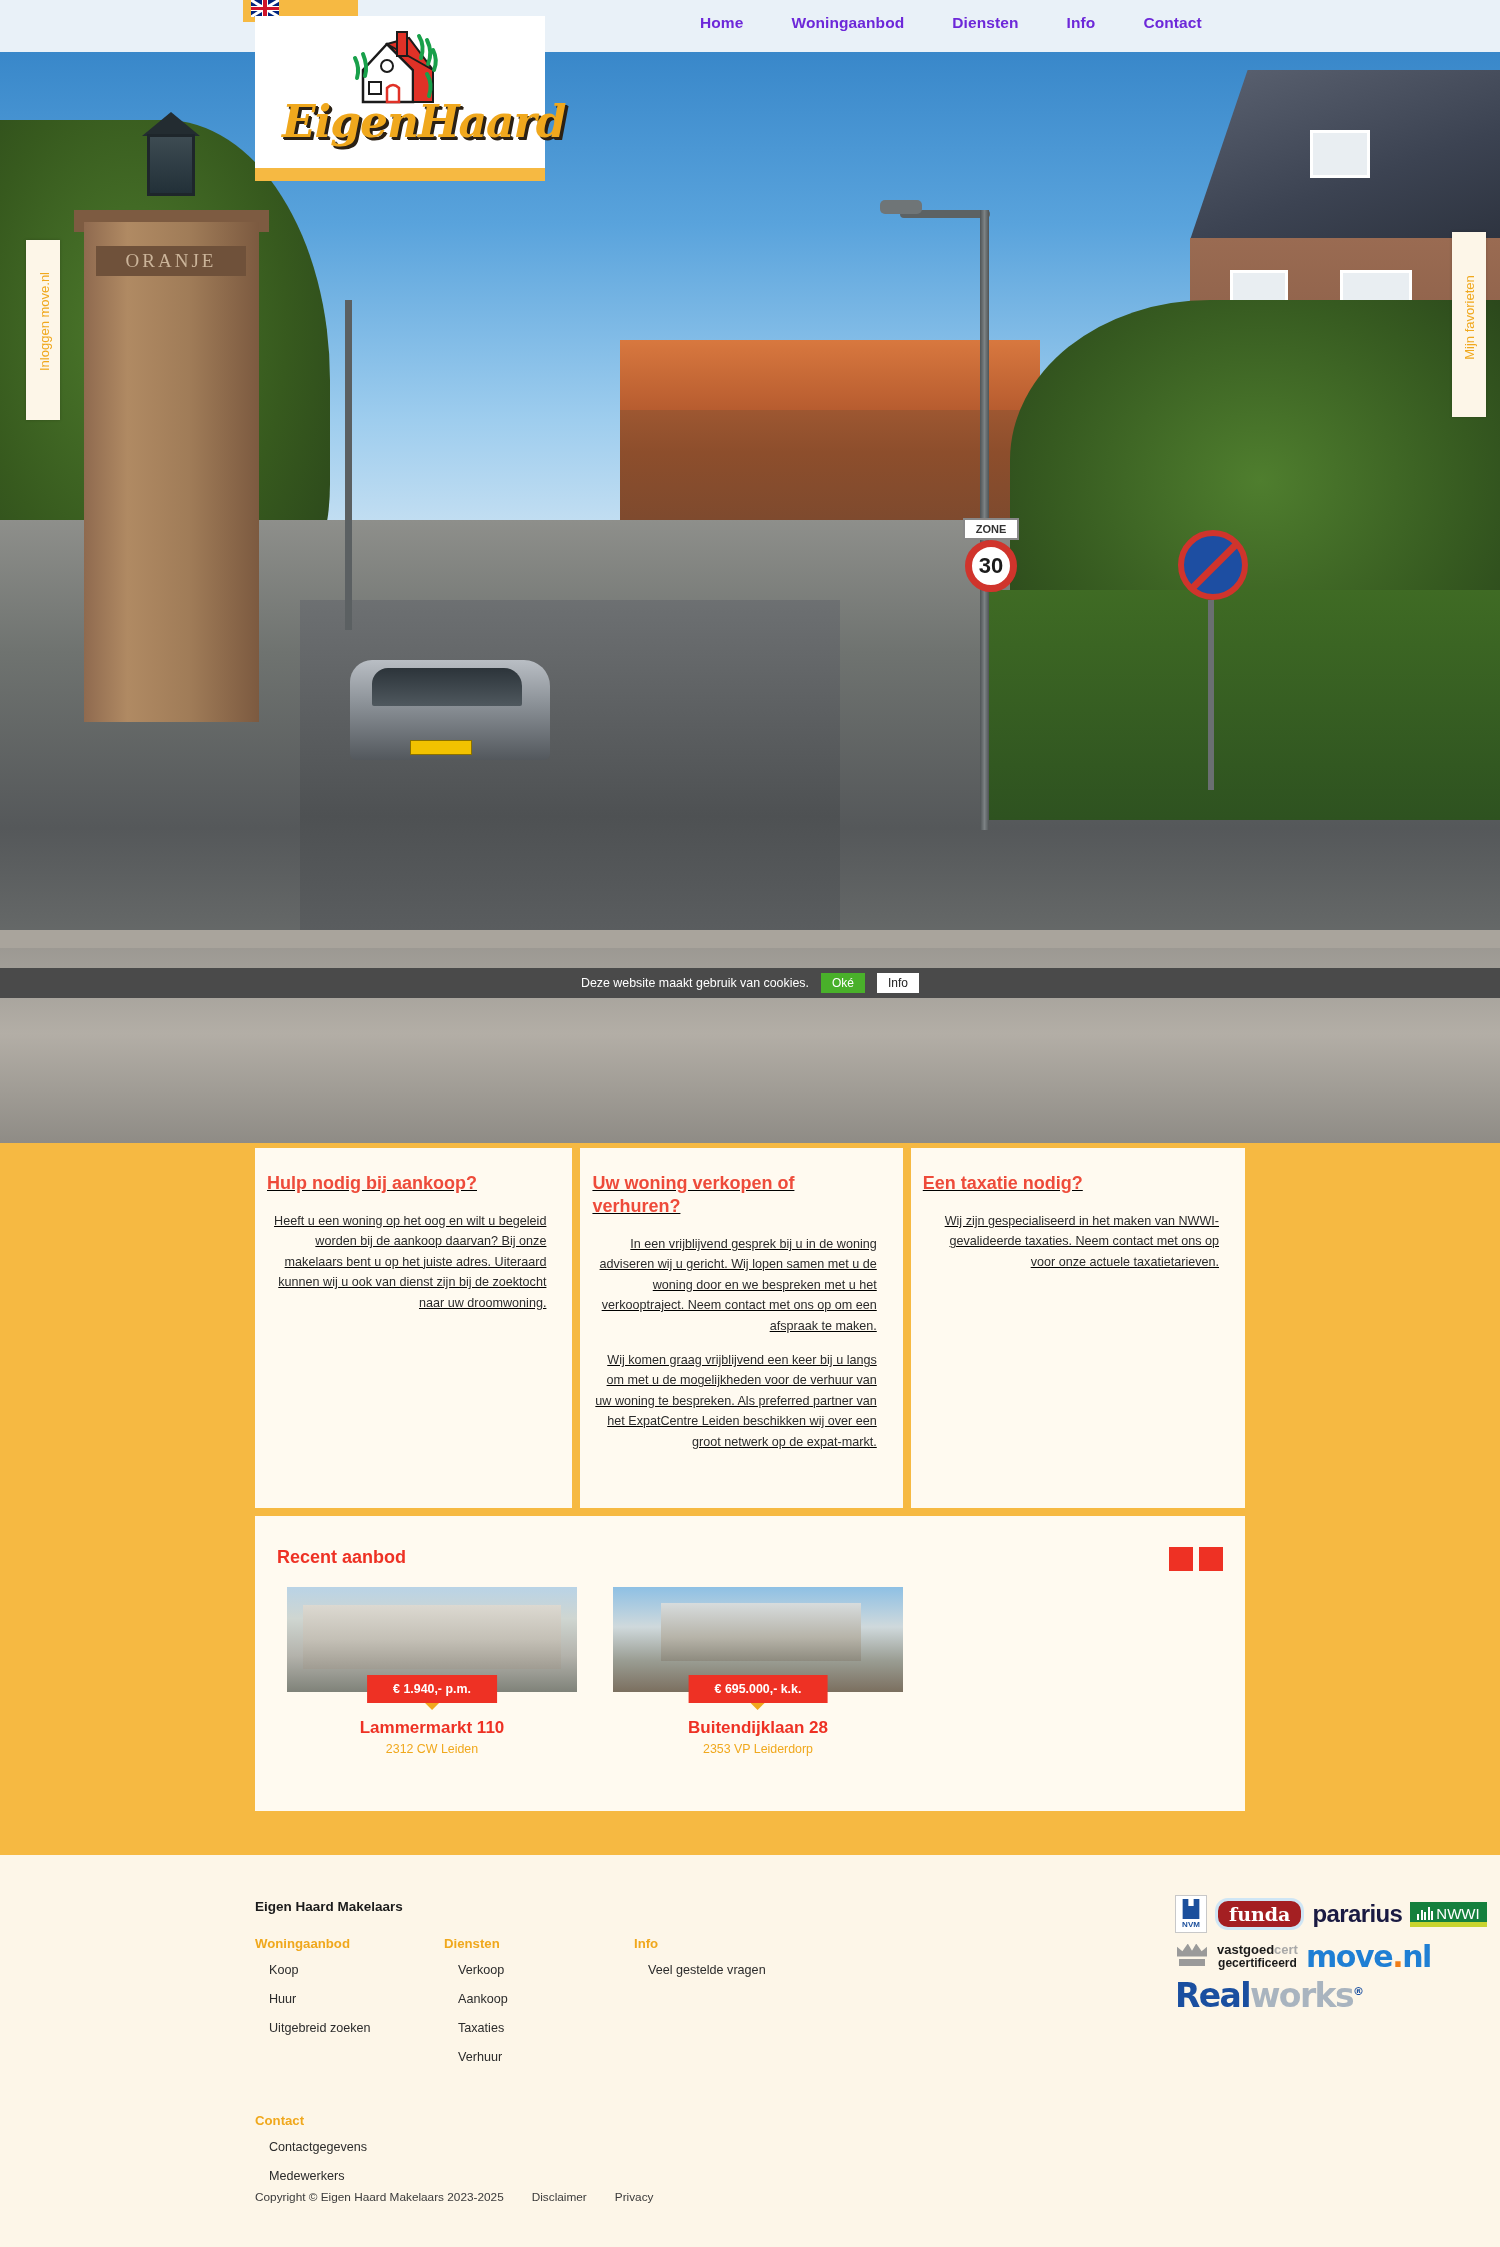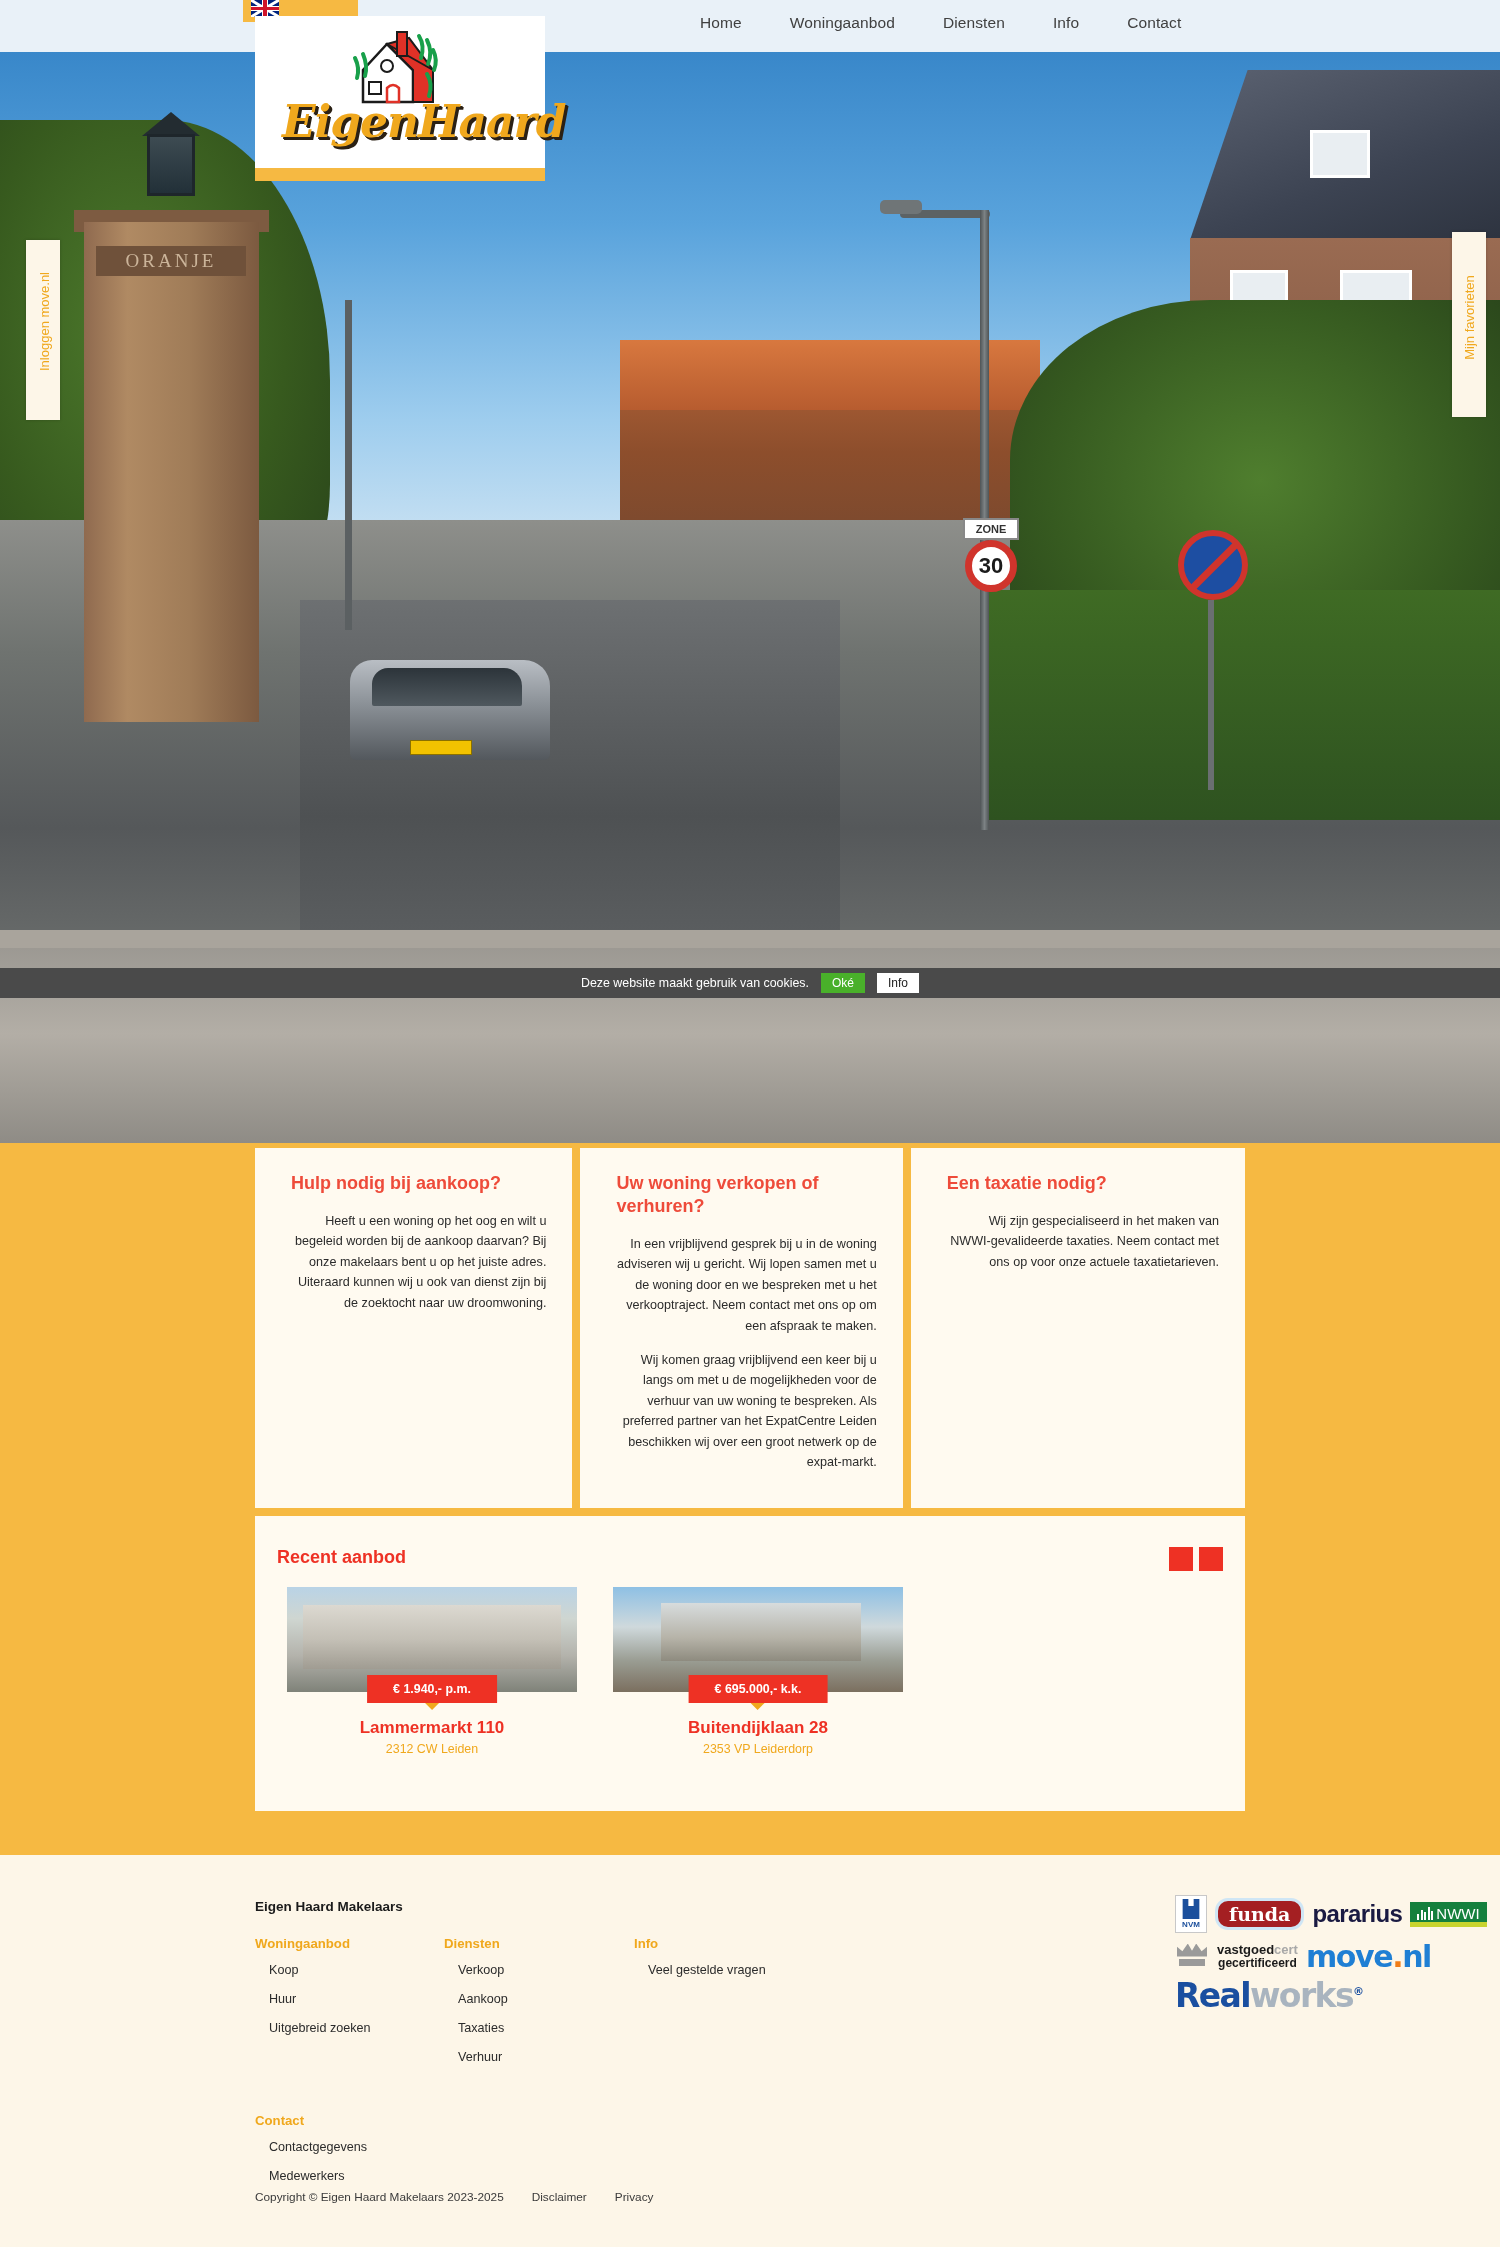--- a/index.html
+++ b/index.html
@@ -34,21 +34,21 @@
   .uk-flag .hbar { position: absolute; left: 0; top: 6px; width: 28px; height: 5px; background: #fff; }
   .uk-flag .vbar { position: absolute; left: 11px; top: 0; width: 6px; height: 17px; background: #fff; }
   .uk-flag .hbar2 { position: absolute; left: 0; top: 7px; width: 28px; height: 3px; background: #cf142b; }
   .uk-flag .vbar2 { position: absolute; left: 12px; top: 0; width: 4px; height: 17px; background: #cf142b; }
 
   .mainnav {
     position: absolute; top: 14px; left: 700px;
     display: flex; gap: 48px; z-index: 46;
   }
   .mainnav a {
-    font-size: 15.5px; color: #404040; text-decoration: none; letter-spacing: .1px;
+    font-size: 15.5px; color: #6d28d9; text-decoration: none; letter-spacing: .1px; font-weight: bold;
   }
 
   
   .logo-box {
     position: absolute; top: 16px; left: 255px; width: 290px; height: 152px;
     background: #ffffff; z-index: 50;
     display: flex; align-items: center; justify-content: center;
   }
   .logo-inner { position: relative; width: 270px; height: 140px; }
   .logo-house {
@@ -293,21 +293,21 @@
   
   .orange-band {
     position: absolute; top: 1143px; left: 0; width: 1500px; height: 712px;
     background: #f6b942; z-index: 18;
   }
   .cols-wrap {
     position: absolute; top: 1148px; left: 255px; width: 990px; height: 360px;
     display: flex; gap: 8px; z-index: 22;
   }
   .col-card {
-    background: #fffaf0; padding: 24px 26px 20px 36px;
+    background: #fffaf0; padding: 24px 26px 20px 12px; text-decoration: underline;
   }
   .col-card.a { width: 320px; }
   .col-card.b { width: 325px; }
   .col-card.c { width: 337px; }
   .col-title {
     color: #ee4b3a; font-size: 18px; font-weight: bold; line-height: 1.28;
     margin-bottom: 16px;
   }
   .col-body { font-size: 12.6px; color: #2b2b2b; line-height: 1.62; text-align: right; }
   .col-body p { margin-bottom: 0; }

